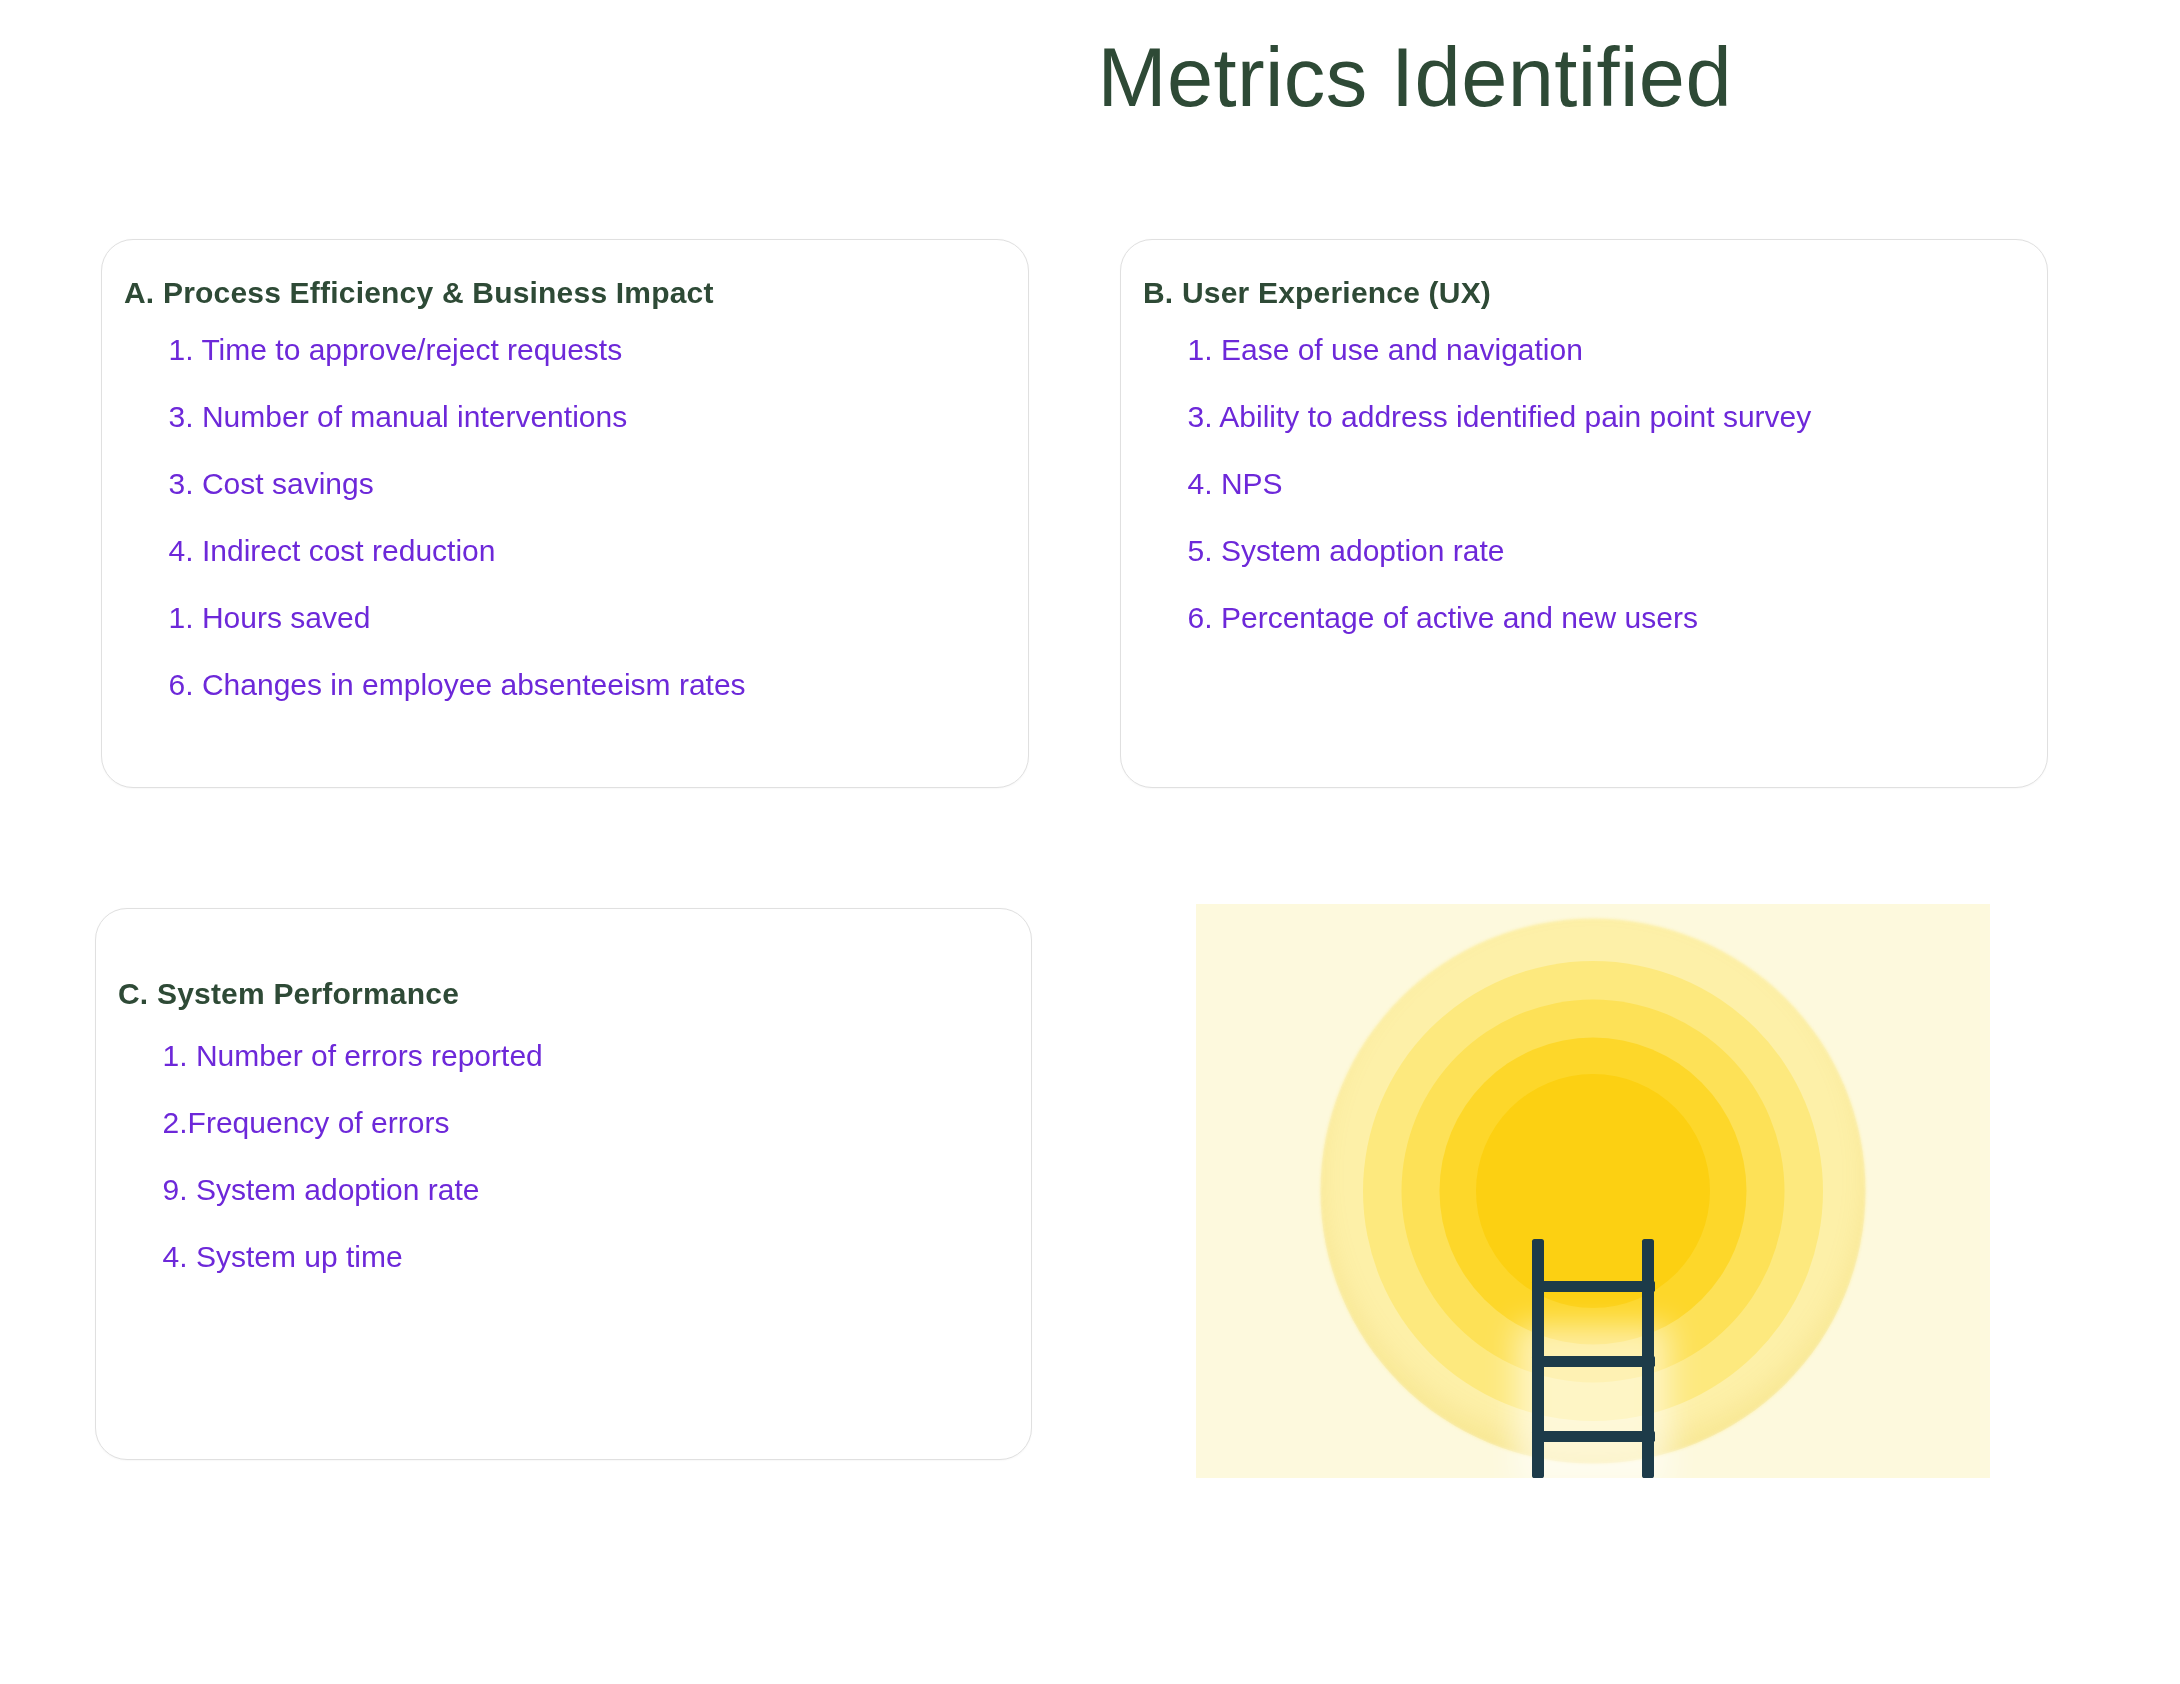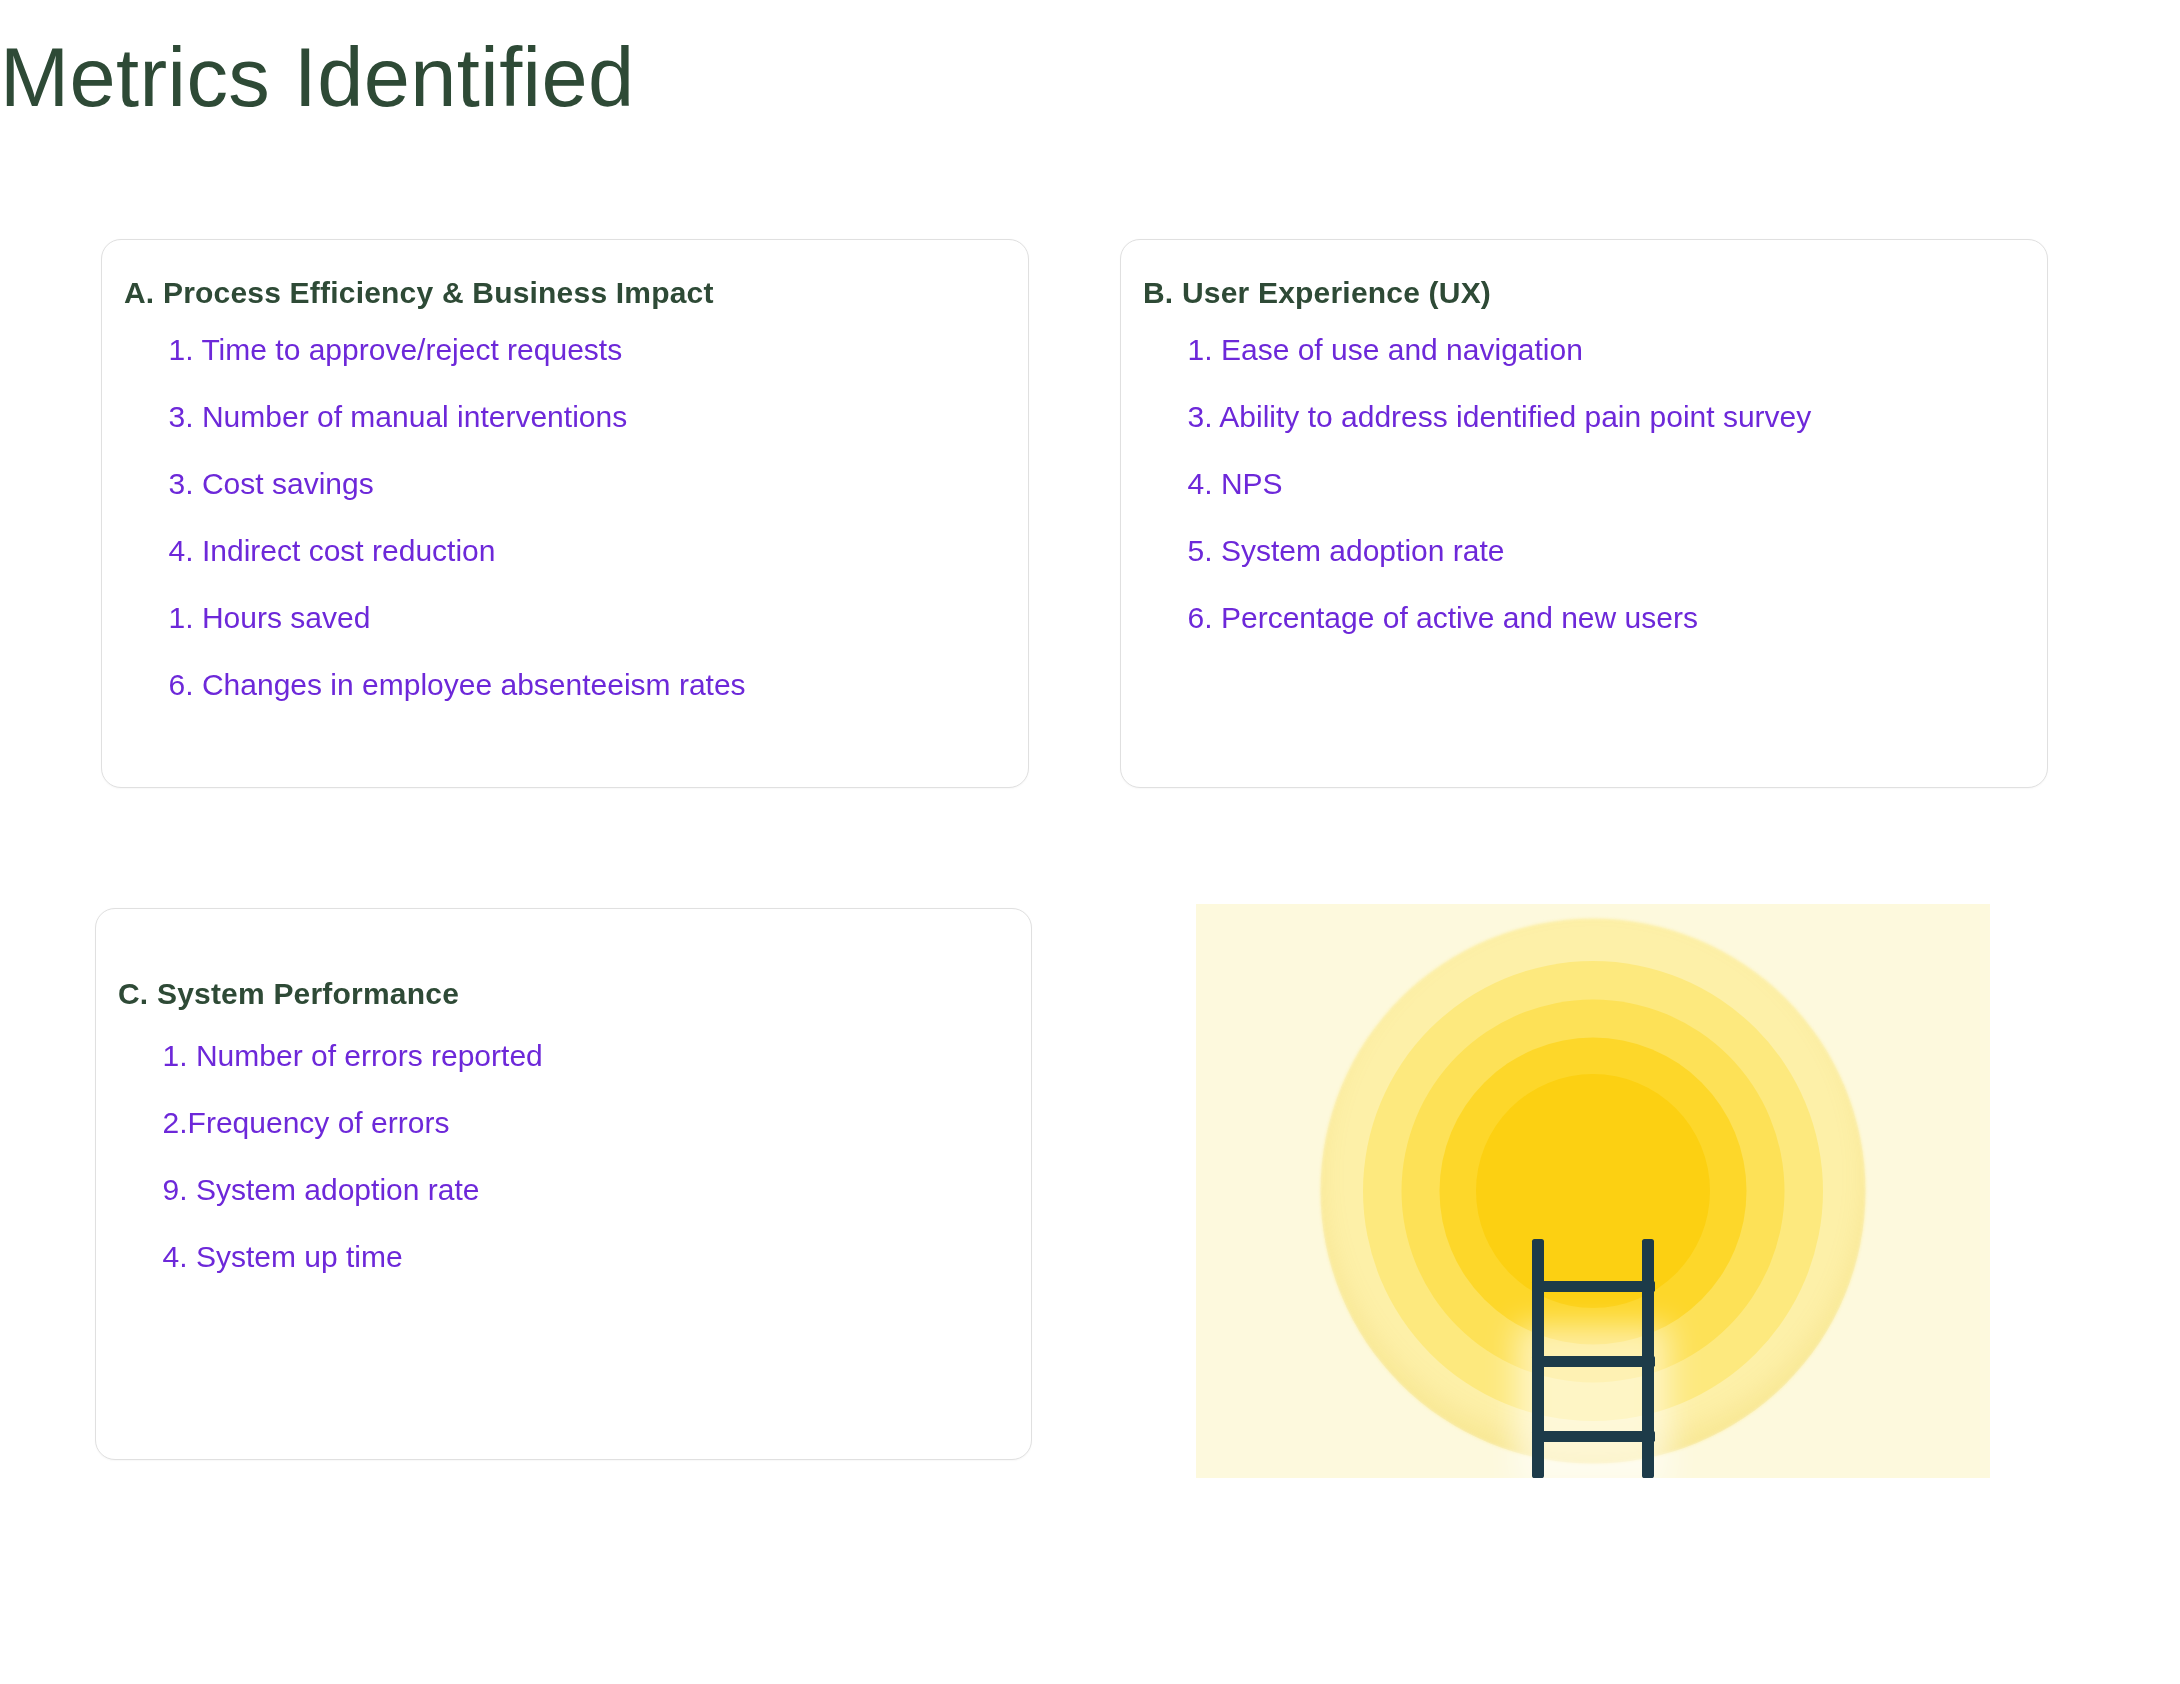--- a/index.html
+++ b/index.html
@@ -19,32 +19,32 @@
     position: relative;
     width: 2181px;
     height: 1685px;
     background: #ffffff;
   }
   .page-title {
     position: absolute;
     top: 32px;
     left: 0;
     width: 1732px;
-    text-align: left;
+    text-align: right;
     font-size: 83px;
     font-weight: 400;
     color: #2e4a36;
     letter-spacing: 0.4px;
     line-height: 1.1;
   }
   .card {
     position: absolute;
     background: #ffffff;
     border: 1.7px solid #e0e0e0;
-    border-radius: 20px;
+    border-radius: 32px;
     box-sizing: border-box;
     box-shadow: 0 0.9px 1.7px rgba(0,0,0,0.03);
   }
   #card-a {
     left: 101px;
     top: 239px;
     width: 928px;
     height: 549px;
   }
   #card-b {

